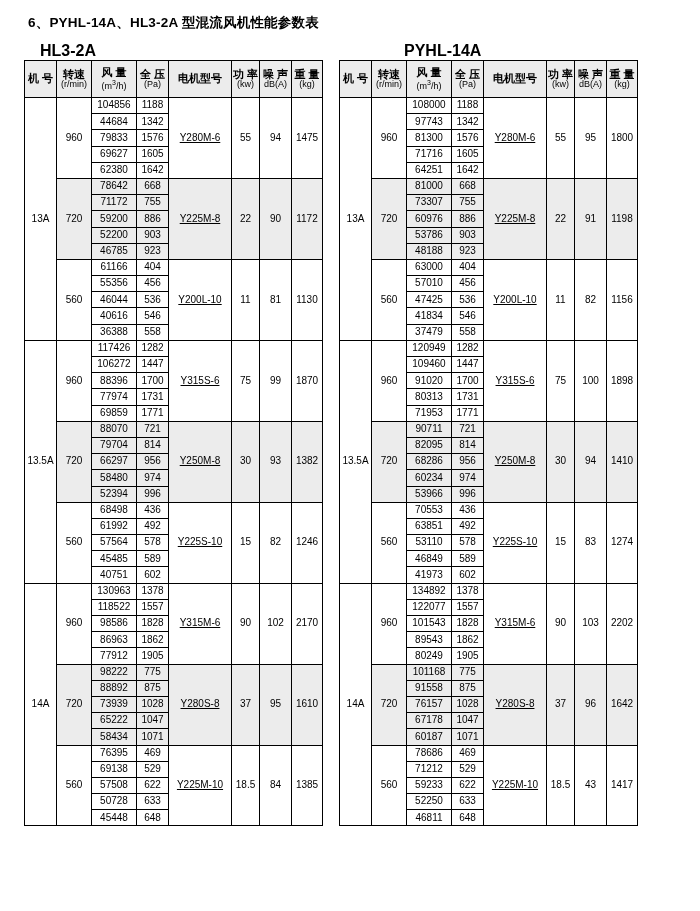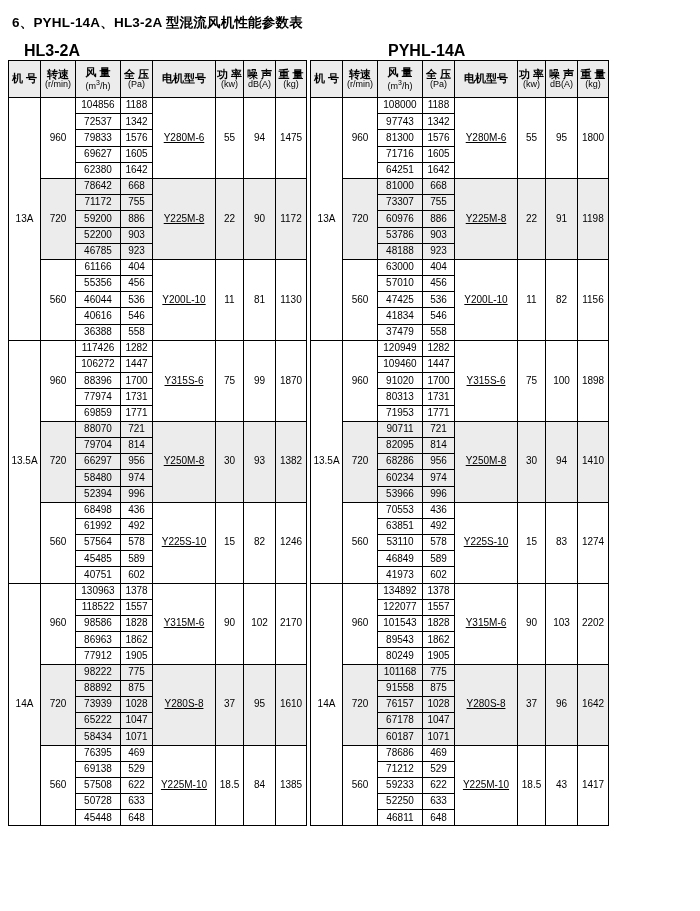--- a/index.html
+++ b/index.html
@@ -12,21 +12,21 @@
     height: 911px;
     font-family: "Liberation Sans", sans-serif;
     color: #000;
     -webkit-font-smoothing: none;
   }
   .page {
     width: 700px;
     height: 911px;
     position: relative;
     box-sizing: border-box;
-    padding: 10px 8px 0 8px;
+    padding: 10px 8px 0 24px;
   }
   .doc-title {
     font-size: 13.5px;
     font-weight: bold;
     letter-spacing: 0.2px;
     margin: 4px 0 10px 4px;
   }
   .subtitles {
     position: relative;
     height: 18px;
@@ -38,21 +38,21 @@
     left: 16px;
     top: 0;
   }
   .subtitle-right {
     position: absolute;
     left: 380px;
     top: 0;
   }
   .tables {
     display: flex;
-    gap: 3px;
+    gap: 16px;
     align-items: flex-start;
   }
   table.fan {
     border-collapse: collapse;
     table-layout: fixed;
     font-size: 10px;
   }
   table.fan td, table.fan th {
     border: 1px solid #000;
     text-align: center;
@@ -126,21 +126,21 @@
             <td rowspan="15" class="w-mh">13A</td>
             <td rowspan="5" class="w-rpm">960</td>
             <td class="w-flow num cell-h">104856</td>
             <td class="w-press num">1188</td>
             <td rowspan="5" class="w-model model">Y280M-6</td>
             <td rowspan="5" class="w-kw num">55</td>
             <td rowspan="5" class="w-db num">94</td>
             <td rowspan="5" class="w-kg num">1475</td>
           </tr>
           <tr>
-            <td class="w-flow num cell-h">72537</td>
+            <td class="w-flow num cell-h">44684</td>
             <td class="w-press num">1342</td>
           </tr>
           <tr>
             <td class="w-flow num cell-h">79833</td>
             <td class="w-press num">1576</td>
           </tr>
           <tr>
             <td class="w-flow num cell-h">69627</td>
             <td class="w-press num">1605</td>
           </tr>

